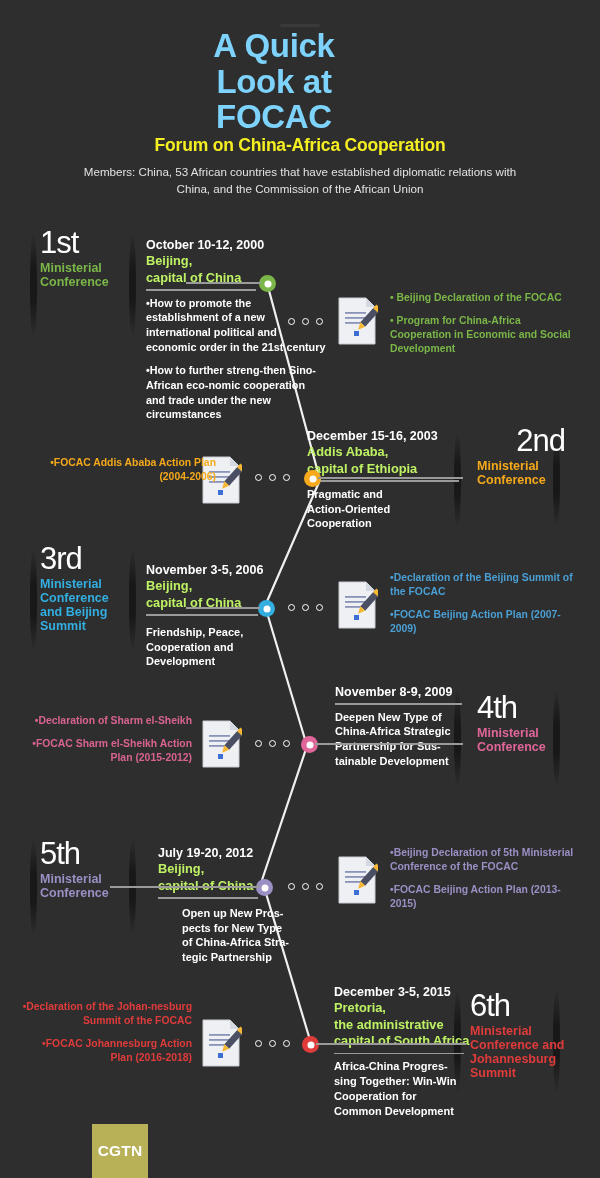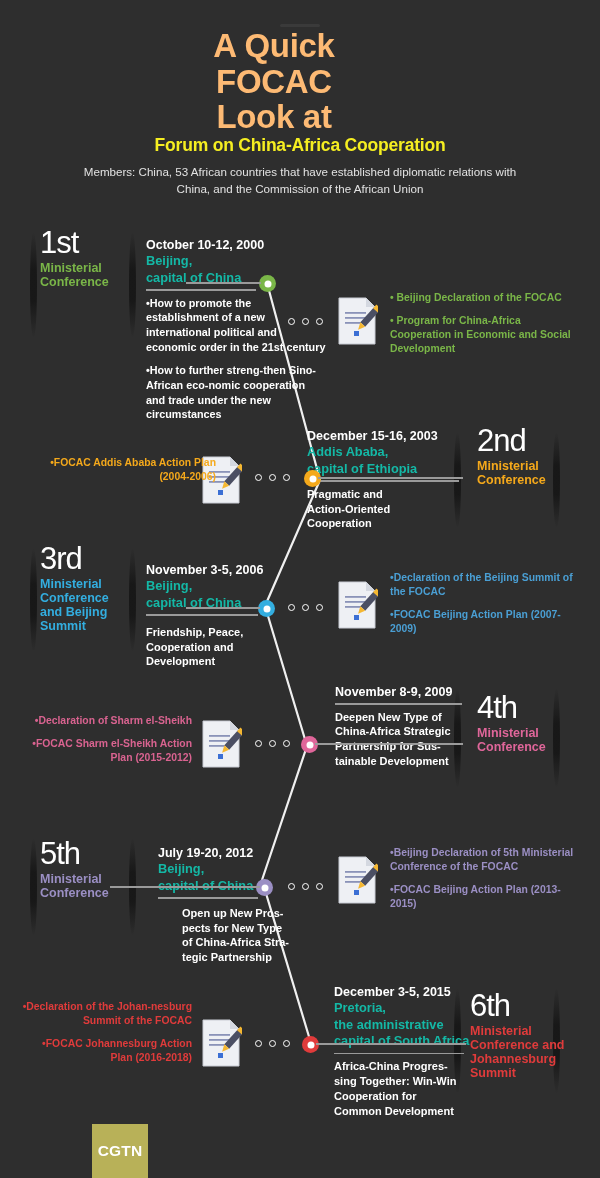--- a/index.html
+++ b/index.html
@@ -12,21 +12,21 @@
   .page { position: relative; width: 600px; height: 1178px; background: #2e2e2e; }
 
   
   .header { position: absolute; left: 0; top: 0; width: 600px; height: 210px; text-align: center; }
   .header-deco {
     position: absolute; left: 280px; top: 24px; width: 40px; height: 3px;
     background: #3a3a3a; border-radius: 2px;
   }
   .title {
     position: absolute; left: 0; top: 28px; width: 548px;
-    color: #fdba74; font-size: 33px; font-weight: bold; line-height: 1.08;
+    color: #7dd3fc; font-size: 33px; font-weight: bold; line-height: 1.08;
     letter-spacing: -0.3px;
   }
   .title span { display: block; }
   .subtitle {
     position: absolute; left: 0; top: 135px; width: 600px;
     color: #f5ee21; font-size: 17.5px; font-weight: bold; letter-spacing: -0.2px;
   }
   .members {
     position: absolute; left: 80px; top: 163px; width: 440px;
     color: #e2e2e2; font-size: 11.6px; line-height: 1.5; font-weight: 400;
@@ -42,21 +42,21 @@
   }
 
   
   .section { position: absolute; left: 0; width: 600px; }
   .ordinal { position: absolute; width: 150px; }
   .ordinal .num { font-size: 31px; font-weight: 400; color: #ffffff; line-height: 1; letter-spacing: -1px; }
   .ordinal .sub { font-size: 12.5px; font-weight: bold; line-height: 1.12; margin-top: 3px; }
 
   .infoblock { position: absolute; width: 180px; }
   .infoblock .date { color: #ffffff; font-size: 12.5px; font-weight: bold; line-height: 1.28; }
-  .infoblock .place { color: #14b8a6; font-size: 12.8px; font-weight: bold; line-height: 1.3; }
+  .infoblock .place { color: #bef264; font-size: 12.8px; font-weight: bold; line-height: 1.3; }
   .infoblock .rule { height: 1.5px; background: #9a9a9a; margin: 3px 0 5px 0; }
   .infoblock .theme { color: #ffffff; font-size: 11px; font-weight: bold; line-height: 1.35; }
   .infoblock .bullets { color: #ffffff; font-size: 10.8px; font-weight: bold; line-height: 1.36; }
   .infoblock .bullets p { margin-bottom: 9px; }
 
   .docs { position: absolute; width: 185px; font-size: 10.4px; font-weight: bold; line-height: 1.36; }
   .docs p { margin-bottom: 9px; }
 
   .dots { position: absolute; display: flex; gap: 7px; align-items: center; }
   .dots i { display: block; width: 7px; height: 7px; border-radius: 50%; border: 1.6px solid #ffffff; }
@@ -81,22 +81,22 @@
 </style>
 </head>
 <body>
 
 <div class="page">
 
   <div class="header">
     <div class="header-deco"></div>
     <div class="title">
       <span>A Quick</span>
+      <span>Look at</span>
       <span>FOCAC</span>
-      <span>Look at</span>
     </div>
     <div class="subtitle">Forum on China-Africa Cooperation</div>
     <div class="members">Members: China, 53 African countries that have established diplomatic relations with China, and the Commission of the African Union</div>
   </div>
 
   <svg class="zigzag" viewBox="0 0 600 900" width="600" height="900">
     <polyline points="267,73 320,270 265,396 307,536 262,670 310,830" fill="none" stroke="#f0f0f0" stroke-width="2.2" stroke-linejoin="round"></polyline>
   </svg>
 
   <div class="brush" style="left:30px;  top:232px; height:106px;"></div>
@@ -151,21 +151,21 @@
       </svg>
     </div>
     <div class="docs" style="left:390px; top:291px; color:#7ab648;">
       <p>• Beijing Declaration  of the FOCAC</p>
       <p>• Program for China-Africa Cooperation in Economic and Social Development</p>
     </div>
   </div>
 
   <div class="section" style="top:0;">
     <div class="ordinal right" style="left:415px; top:425px;">
-      <div class="num" style="text-align:left; padding-left:62px;">2nd</div>
+      <div class="num" style="text-align:right; padding-left:62px;">2nd</div>
       <div class="sub" style="color:#f5a91b; white-space:pre-line; text-align:left; padding-left:62px;">Ministerial
 Conference</div>
     </div>
     <div class="infoblock" style="left:307px; top:428px;">
       <div class="date">December 15-16, 2003</div>
       <div class="place" style="white-space:pre-line;">Addis Ababa,
 capital of Ethiopia</div>
       <div class="rule" style="width:152px;"></div>
       <div class="theme" style="width:115px;">Pragmatic and Action-Oriented Cooperation</div>
     </div>

